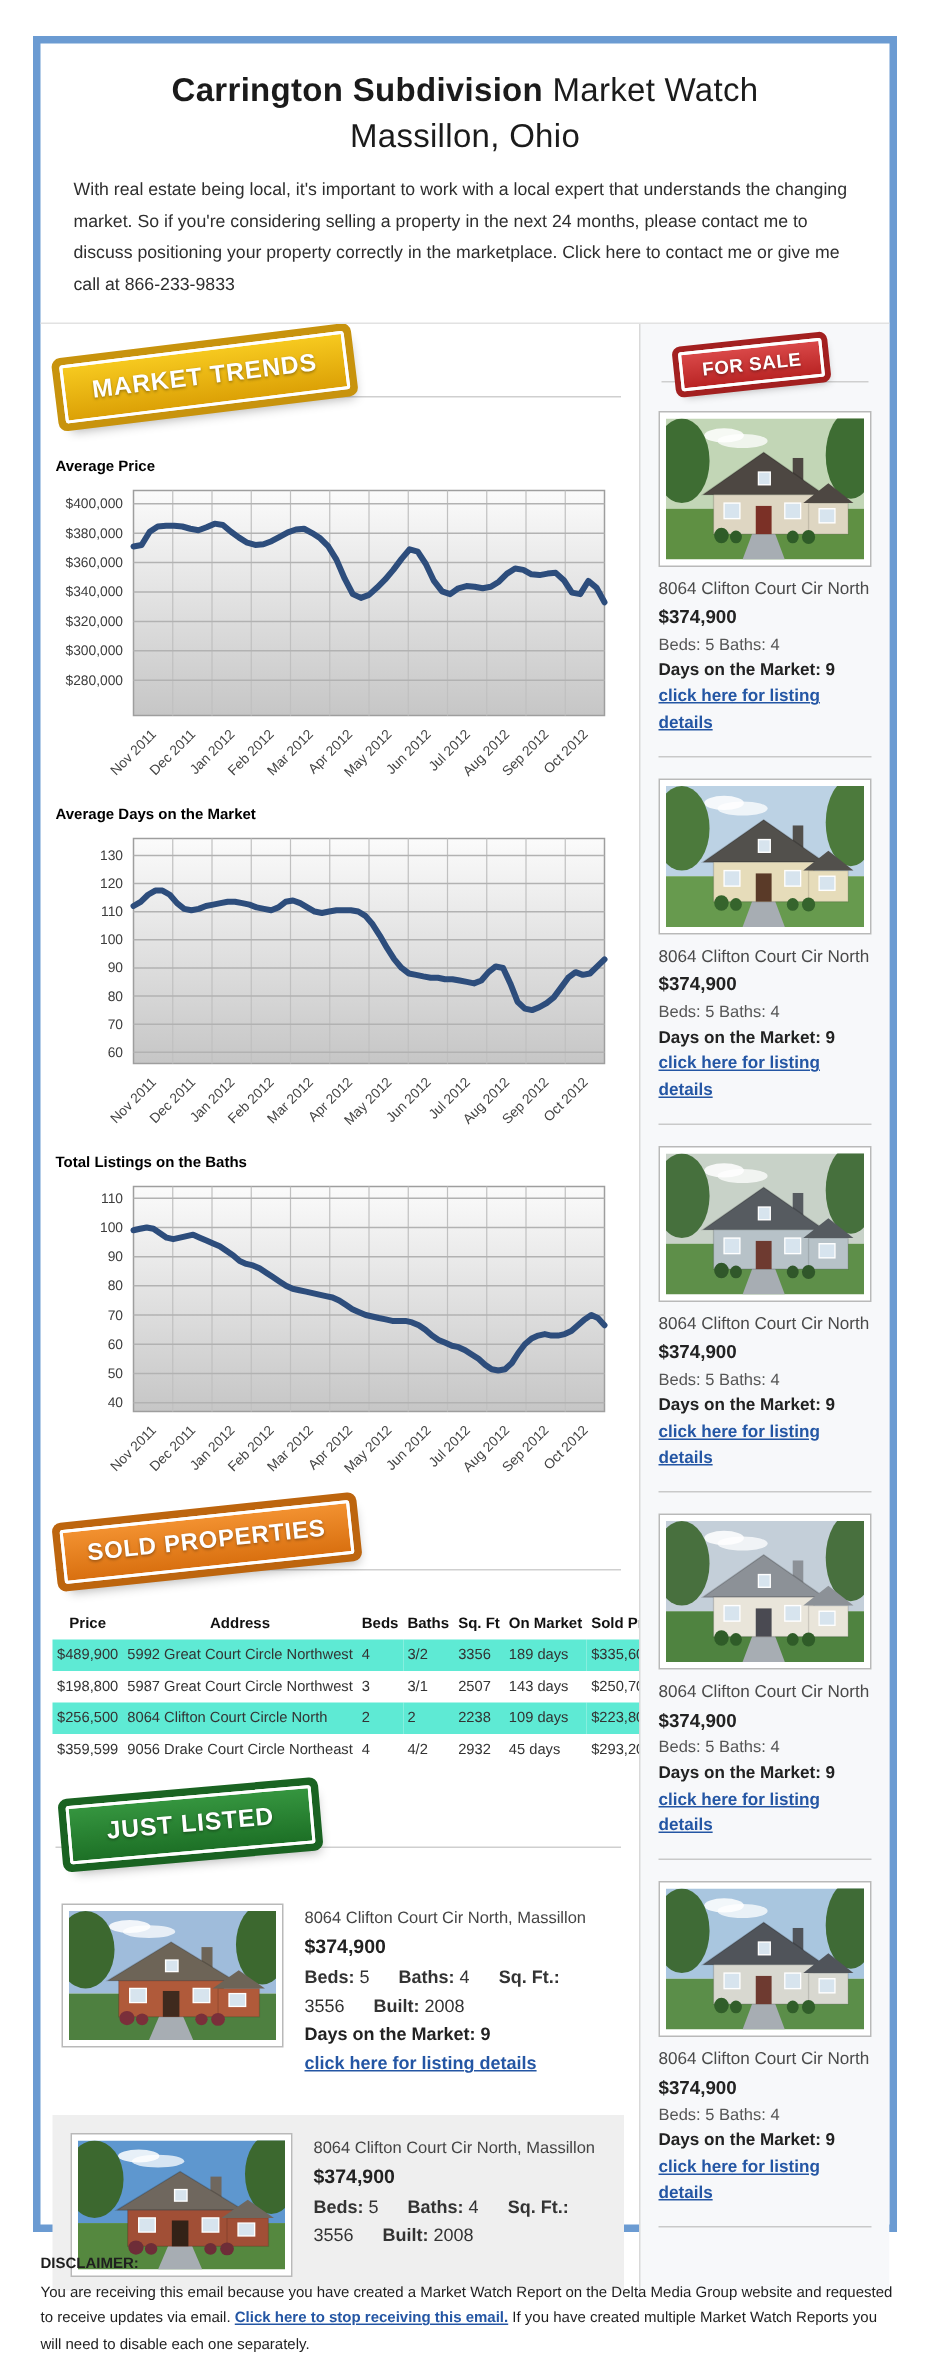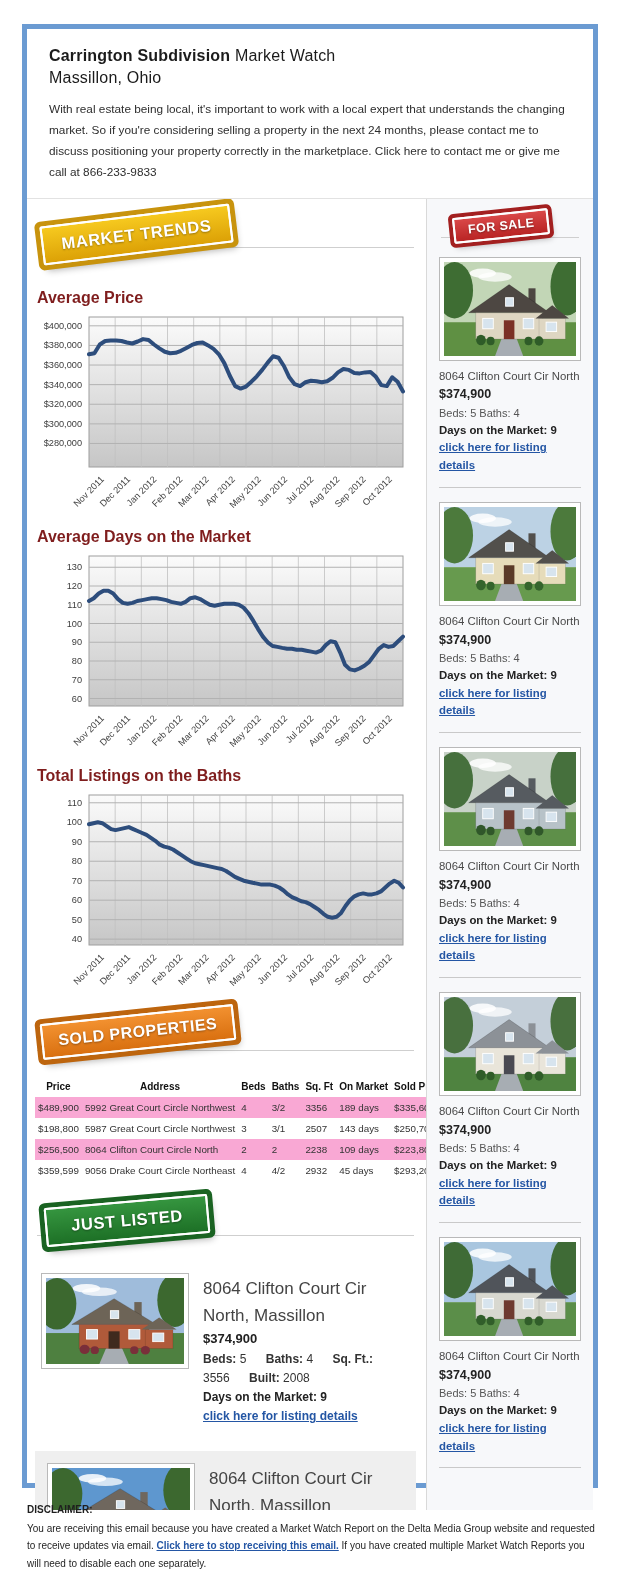--- a/index.html
+++ b/index.html
@@ -7,21 +7,21 @@
   body {
     width:620px; height:1583px; background:#ffffff; position:relative; overflow:hidden;
     font-family:"Liberation Sans", sans-serif;
   }
   .container {
     position:absolute; left:22px; top:24px; width:576px; height:1464px;
     border:5px solid #6b9bd2; background:#ffffff;
   }
   
   .header { padding:16px 22px 2px 22px; }
-  .title { font-size:16px; color:#1b1b1b; line-height:1.4; letter-spacing:.2px; }
+  .title { font-size:22px; color:#1b1b1b; line-height:1.4; letter-spacing:.2px;text-align:center; }
   .title .b { font-weight:bold; }
   .intro { font-size:11.8px; color:#2e2e2e; line-height:1.8; margin:9px 0 12px; max-width:532px; }
   
   .columns { display:flex; align-items:stretch; height:1312px; border-top:1px solid #e2e2e2; overflow:hidden; }
   .main-col { width:399px; padding:4px 10px 0 8px; overflow:hidden; }
   .sidebar { flex:1; border-left:1px solid #d9d9d9; background:#f7f8fa; padding:8px 12px 0 12px; overflow:hidden; }
   
   .badge-row { position:relative; }
   .badge-row .rule { position:absolute; left:2px; right:2px; border-top:1px solid #cfcfcf; }
   .badge {
@@ -50,35 +50,35 @@
     box-shadow:0 0 0 5px #1a6322, 3px 6px 7px rgba(0,0,0,.3);
   }
   .row-forsale { height:46px; margin-top:4px; }
   .row-forsale .rule { top:26px; }
   .badge-red {
     left:14px; top:2px; transform:rotate(-6deg); font-size:12.5px; letter-spacing:.4px; padding:4px 13px;
     background:linear-gradient(#d94848,#b92424);
     box-shadow:0 0 0 4px #a32020, 2px 4px 6px rgba(0,0,0,.3);
   }
   
-  .chart-title { font-size:16px; font-weight:bold; color:#7f1d1d; margin:12px 0 5px 2px; }
+  .chart-title { font-size:10px; font-weight:bold; color:#000000; margin:12px 0 5px 2px; }
   .chart { width:372px; height:204px; }
   
   .sold-table { width:100%; border-collapse:collapse; font-size:9.8px; color:#333; margin-top:0px; }
   .sold-table th { font-size:10px; color:#111; text-align:center; padding:5px 3px; white-space:nowrap; }
   .sold-table td { padding:5px 3px; text-align:left; white-space:nowrap; }
-  .sold-table tr.alt { background:#f9a8d4;padding-left:36px; }
+  .sold-table tr.alt { background:#5eead4;padding-left:36px; }
   
   .photo-frame { background:#fff; border:1px solid #b9b9b9; padding:4px; }
   .photo-frame svg { display:block; width:100%; height:100%; }
   a.details { color:#2456a4; font-weight:bold; text-decoration:underline; }
   .jl-item { display:flex; gap:14px; margin:12px 0 0 6px; }
   .jl-item .photo-frame { width:148px; height:96px; flex:0 0 148px; }
   .jl-text { font-size:12px; color:#333; line-height:1.6; padding-top:2px; }
-  .jl-addr { color:#444; font-size:17px; }
+  .jl-addr { color:#444; font-size:11px; }
   .jl-price { font-weight:bold; font-size:13px; color:#222; }
   .jl-specs .lab { font-weight:bold; }
   .jl-specs .spec { margin-right:16px; }
   .jl-dom { font-weight:bold; color:#222; }
   .jl-box { background:#efefef; padding:12px 10px 14px 12px; margin-top:24px; }
   .jl-box .jl-item { margin:0; }
   
   .sb-item .photo-frame { width:100%; height:104px; margin-bottom:7px; }
   .sb-text { font-size:11.4px; line-height:1.55; }
   .sb-addr { color:#4a4a4a; }

